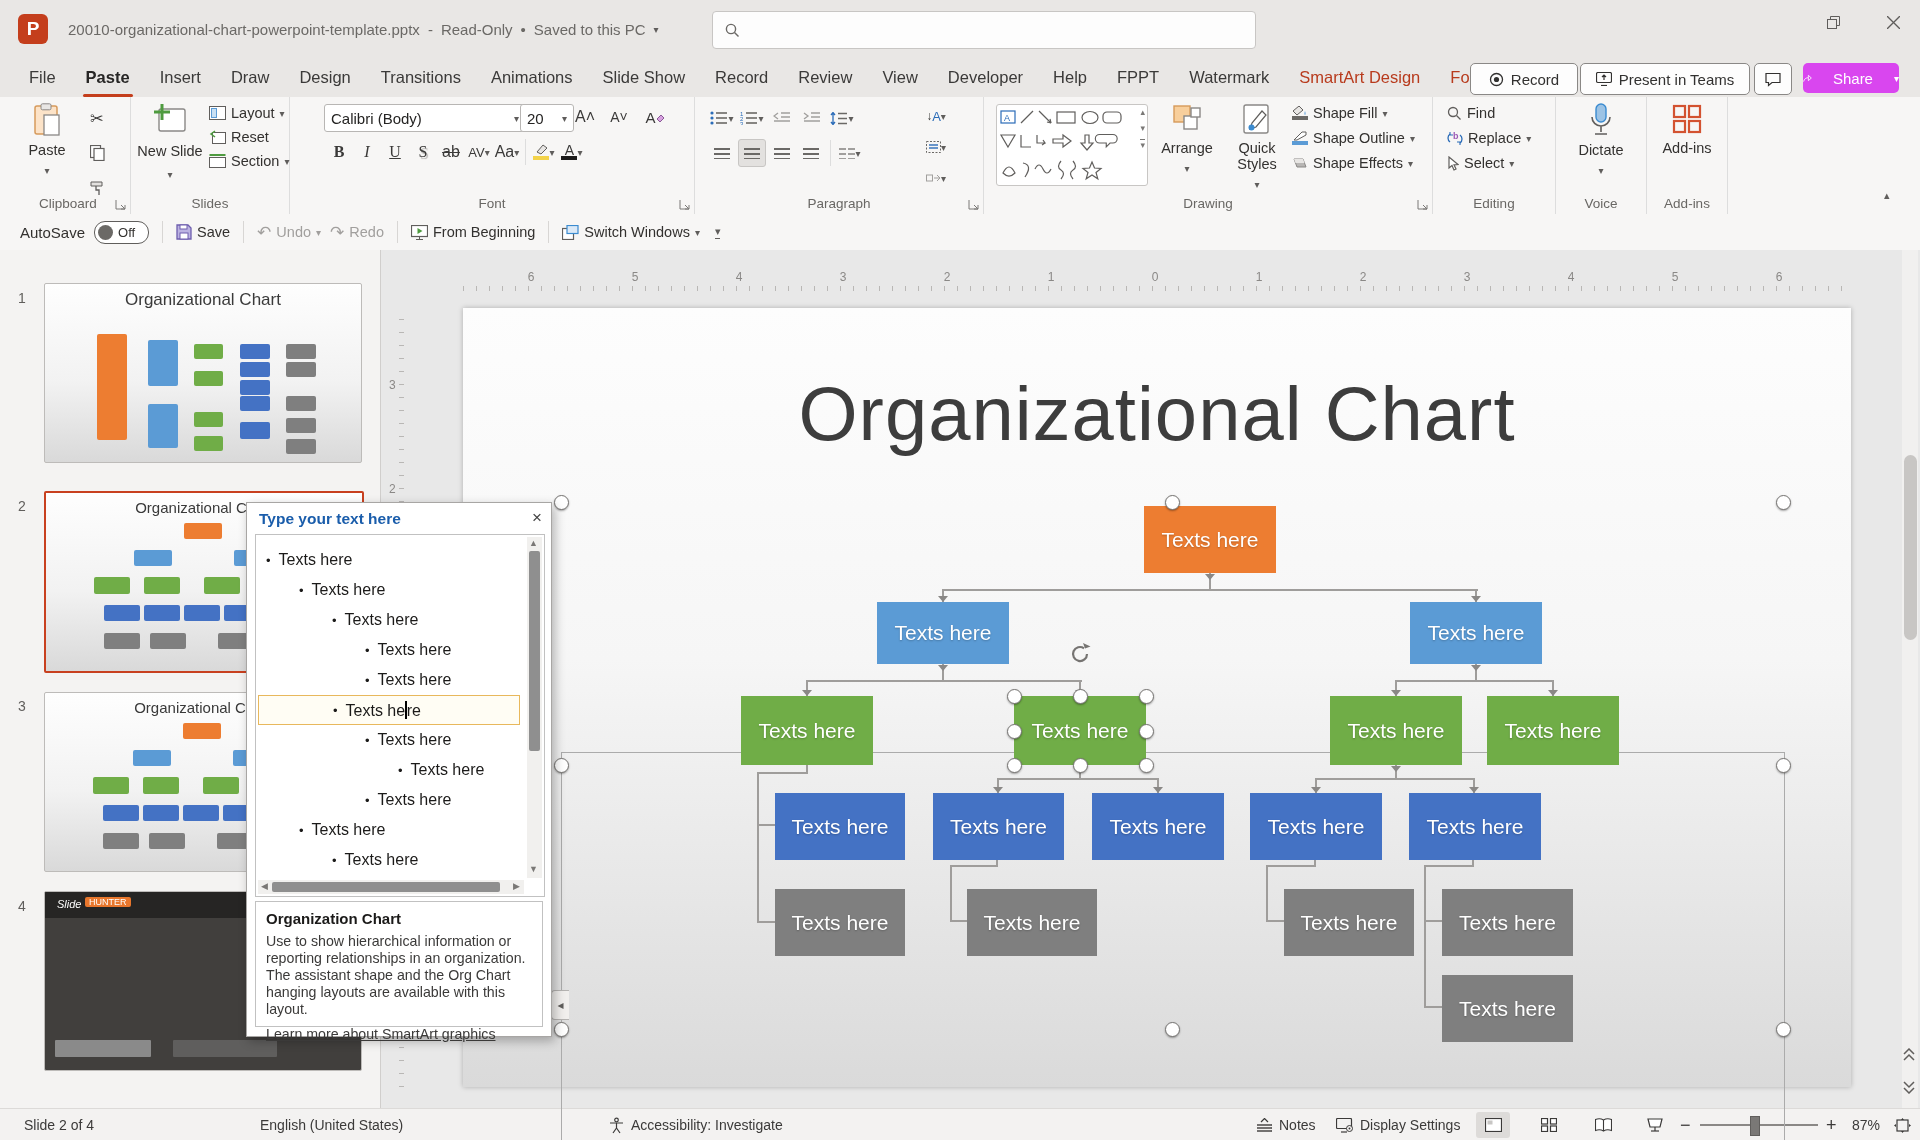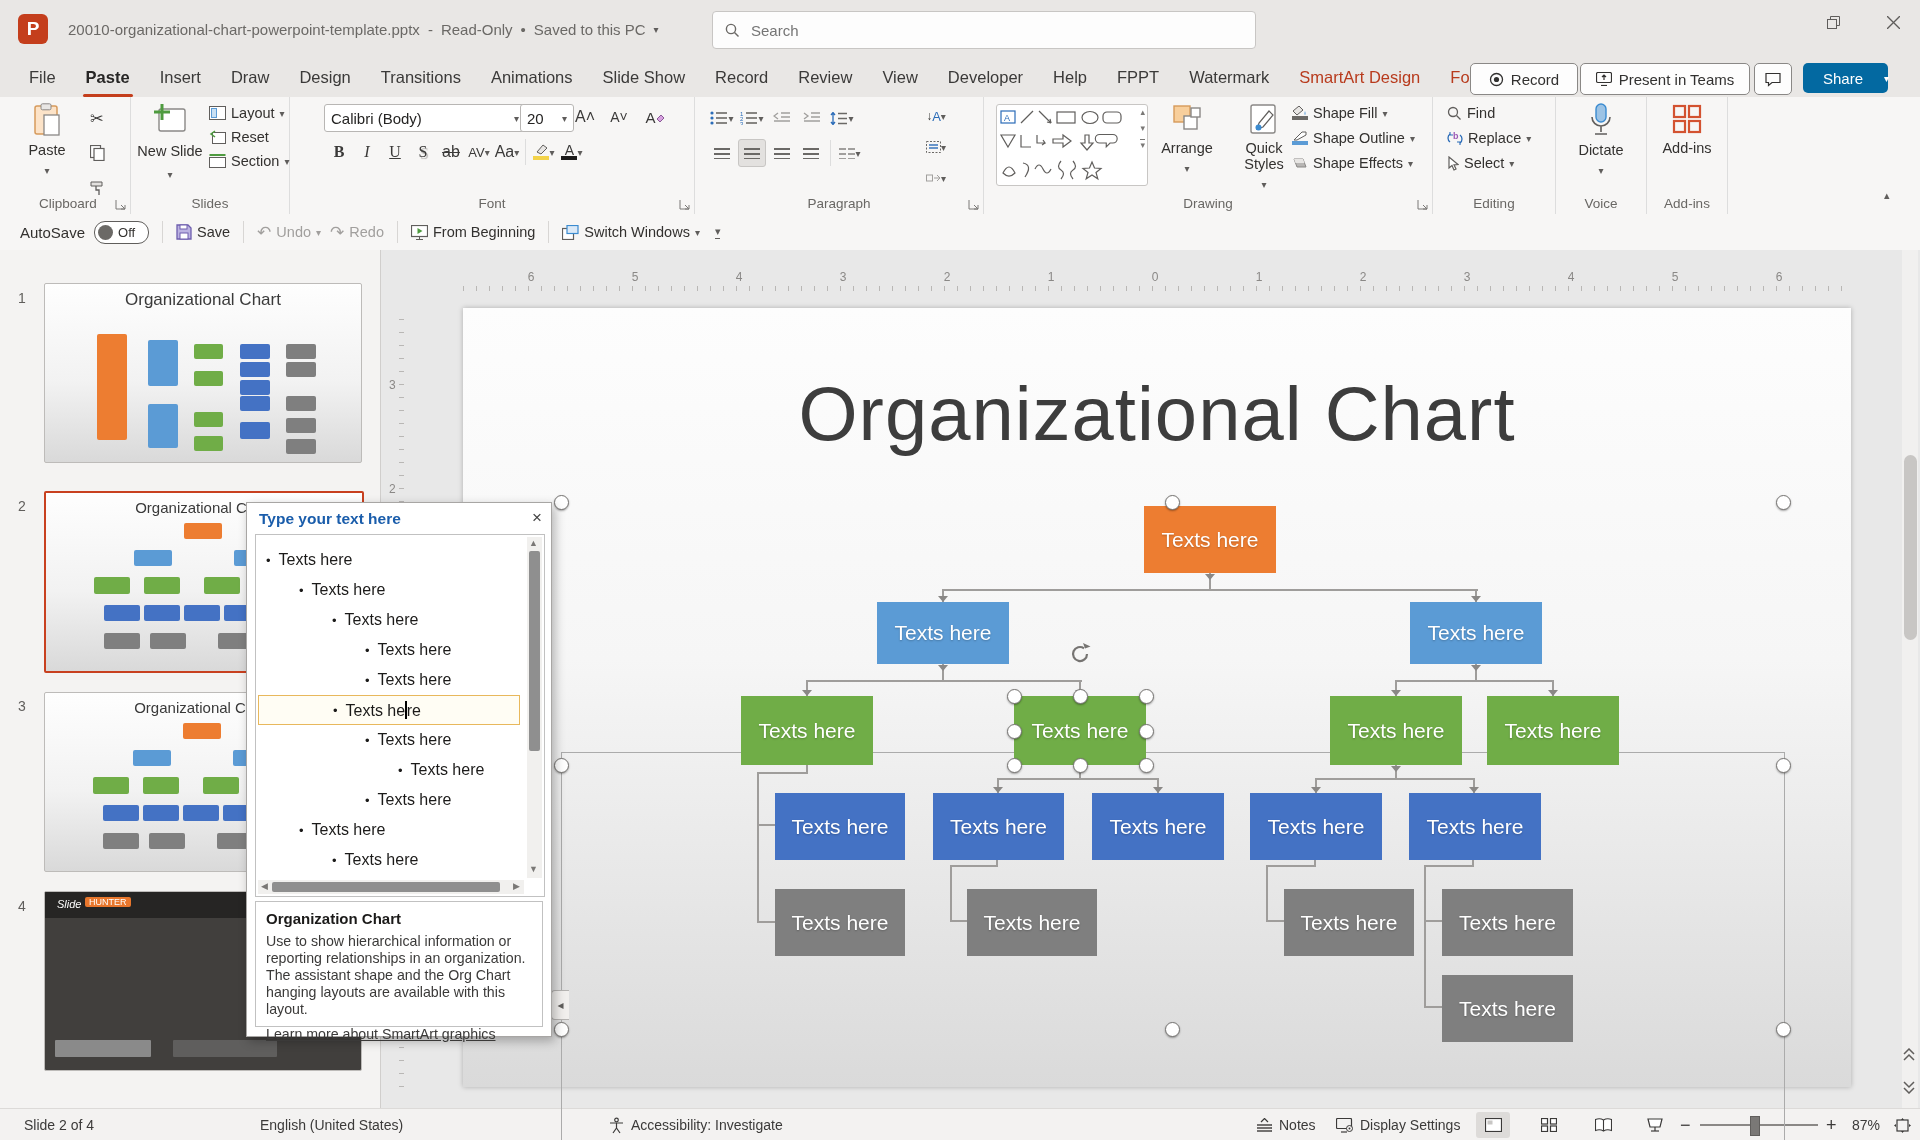--- a/index.html
+++ b/index.html
@@ -23,21 +23,21 @@
   .wctl{position:absolute;top:0;width:54px;height:44px;display:flex;align-items:center;justify-content:center;color:#5f5d5b;}
   
   #tabsrow{position:absolute;left:0;top:58px;width:1920px;height:39px;background:#e9e7e5;}
   #tabs{position:absolute;left:14px;top:0;height:39px;display:flex;}
   .tab{padding:0 15px;height:39px;display:flex;align-items:center;font-size:16.5px;color:#3b3a39;cursor:pointer;position:relative;white-space:nowrap;}
   .tab.active{font-weight:bold;color:#272625;}
   .tab.active::after{content:"";position:absolute;left:12px;right:12px;bottom:0;height:3px;background:#C43E1C;border-radius:2px;}
   .tab.ctx{color:#B83B1D;}
   .pillbtn{position:absolute;top:5px;height:30px;border:1px solid #8a8886;border-radius:5px;background:#fdfdfd;
     display:flex;align-items:center;justify-content:center;gap:7px;font-size:15px;color:#323130;padding:0 11px;cursor:pointer;}
-  #share-btn{position:absolute;left:1803px;top:5px;width:85px;height:30px;background:#0369a1;color:#fff;border-radius:5px;
+  #share-btn{position:absolute;left:1803px;top:5px;width:96px;height:30px;background:#d946ef;color:#fff;border-radius:5px;
     display:flex;align-items:center;justify-content:center;gap:21px;font-size:15px;cursor:pointer;}
 
   
   #ribbon{position:absolute;left:0;top:97px;width:1920px;height:117px;background:#f7f6f5;border-bottom:1px solid #d8d6d4;display:flex;padding-left:6px;}
   .rgroup{position:relative;height:117px;border-right:1px solid #ddd;flex:0 0 auto;}
   .rlabel{position:absolute;left:0;right:0;bottom:3px;text-align:center;font-size:13.5px;color:#696764;}
   .launch{position:absolute;right:4px;bottom:4px;color:#7a7876;}
   .bb{position:absolute;top:6px;width:66px;display:flex;flex-direction:column;align-items:center;gap:5px;
       font-size:14.5px;color:#33312f;text-align:center;line-height:16px;cursor:pointer;}
   .sb{display:flex;align-items:center;gap:5px;font-size:14.5px;color:#33312f;cursor:pointer;white-space:nowrap;}
@@ -139,21 +139,20 @@
       <span>Saved to this PC</span>
       <span class="chev">▾</span>
     </div>
     <div id="searchbox">
       <span>
         <svg width="15" height="15" viewBox="0 0 15 15">
             <circle cx="6" cy="6" r="4.6" fill="none" stroke="#6b6966" stroke-width="1.4"></circle>
             <line x1="9.5" y1="9.5" x2="13.5" y2="13.5" stroke="#6b6966" stroke-width="1.4"></line>
           </svg>
       </span>
-      <input placeholder="Search" style="">
     </div>
     <div class="wctl" style="left:1806px;">
       <svg width="13" height="13" viewBox="0 0 13 13">
           <rect x="0.5" y="3.5" width="9" height="9" fill="none" stroke="#5f5d5b"></rect>
           <path d="M3.5 3.5 V0.5 H12.5 V9.5 H9.5" fill="none" stroke="#5f5d5b"></path>
         </svg>
     </div>
     <div class="wctl" style="left:1866px;">
       <svg width="13" height="13" viewBox="0 0 13 13">
           <line x1="0" y1="0" x2="13" y2="13" stroke="#5f5d5b" stroke-width="1.3"></line>
@@ -485,21 +484,21 @@
       </div>
       <div class="bb" style="left:170px;">
         <svg width="32" height="32" viewBox="0 0 32 32">
             <rect x="3" y="3" width="16" height="16" fill="#f8cf9c" stroke="#d69a5b" stroke-width="1.4"></rect>
             <rect x="13" y="13" width="13" height="13" fill="#fff" stroke="#8a8886" stroke-width="1.4"></rect>
             <rect x="20" y="5" width="9" height="9" fill="#fff" stroke="#8a8886" stroke-width="1.4"></rect>
           </svg>
         <span>Arrange</span>
         <span class="chev">▾</span>
       </div>
-      <div class="bb" style="left:247px;">
+      <div class="bb" style="left:240px;">
         <svg width="30" height="32" viewBox="0 0 30 32">
             <rect x="2" y="2" width="24" height="28" rx="2" fill="#fff" stroke="#8a8886" stroke-width="1.4"></rect>
             <path d="M20 8 L10 20 l-2 6 6 -2 L24 12 z" fill="#fff" stroke="#605e5c" stroke-width="1.2"></path>
             <circle cx="9.5" cy="24.5" r="3" fill="#3b8bd0"></circle>
           </svg>
         <span>Quick Styles</span>
         <span class="chev">▾</span>
       </div>
       <div class="abs" style="left:308px;top:8px;display:flex;flex-direction:column;gap:9px;">
         <div class="sb">

